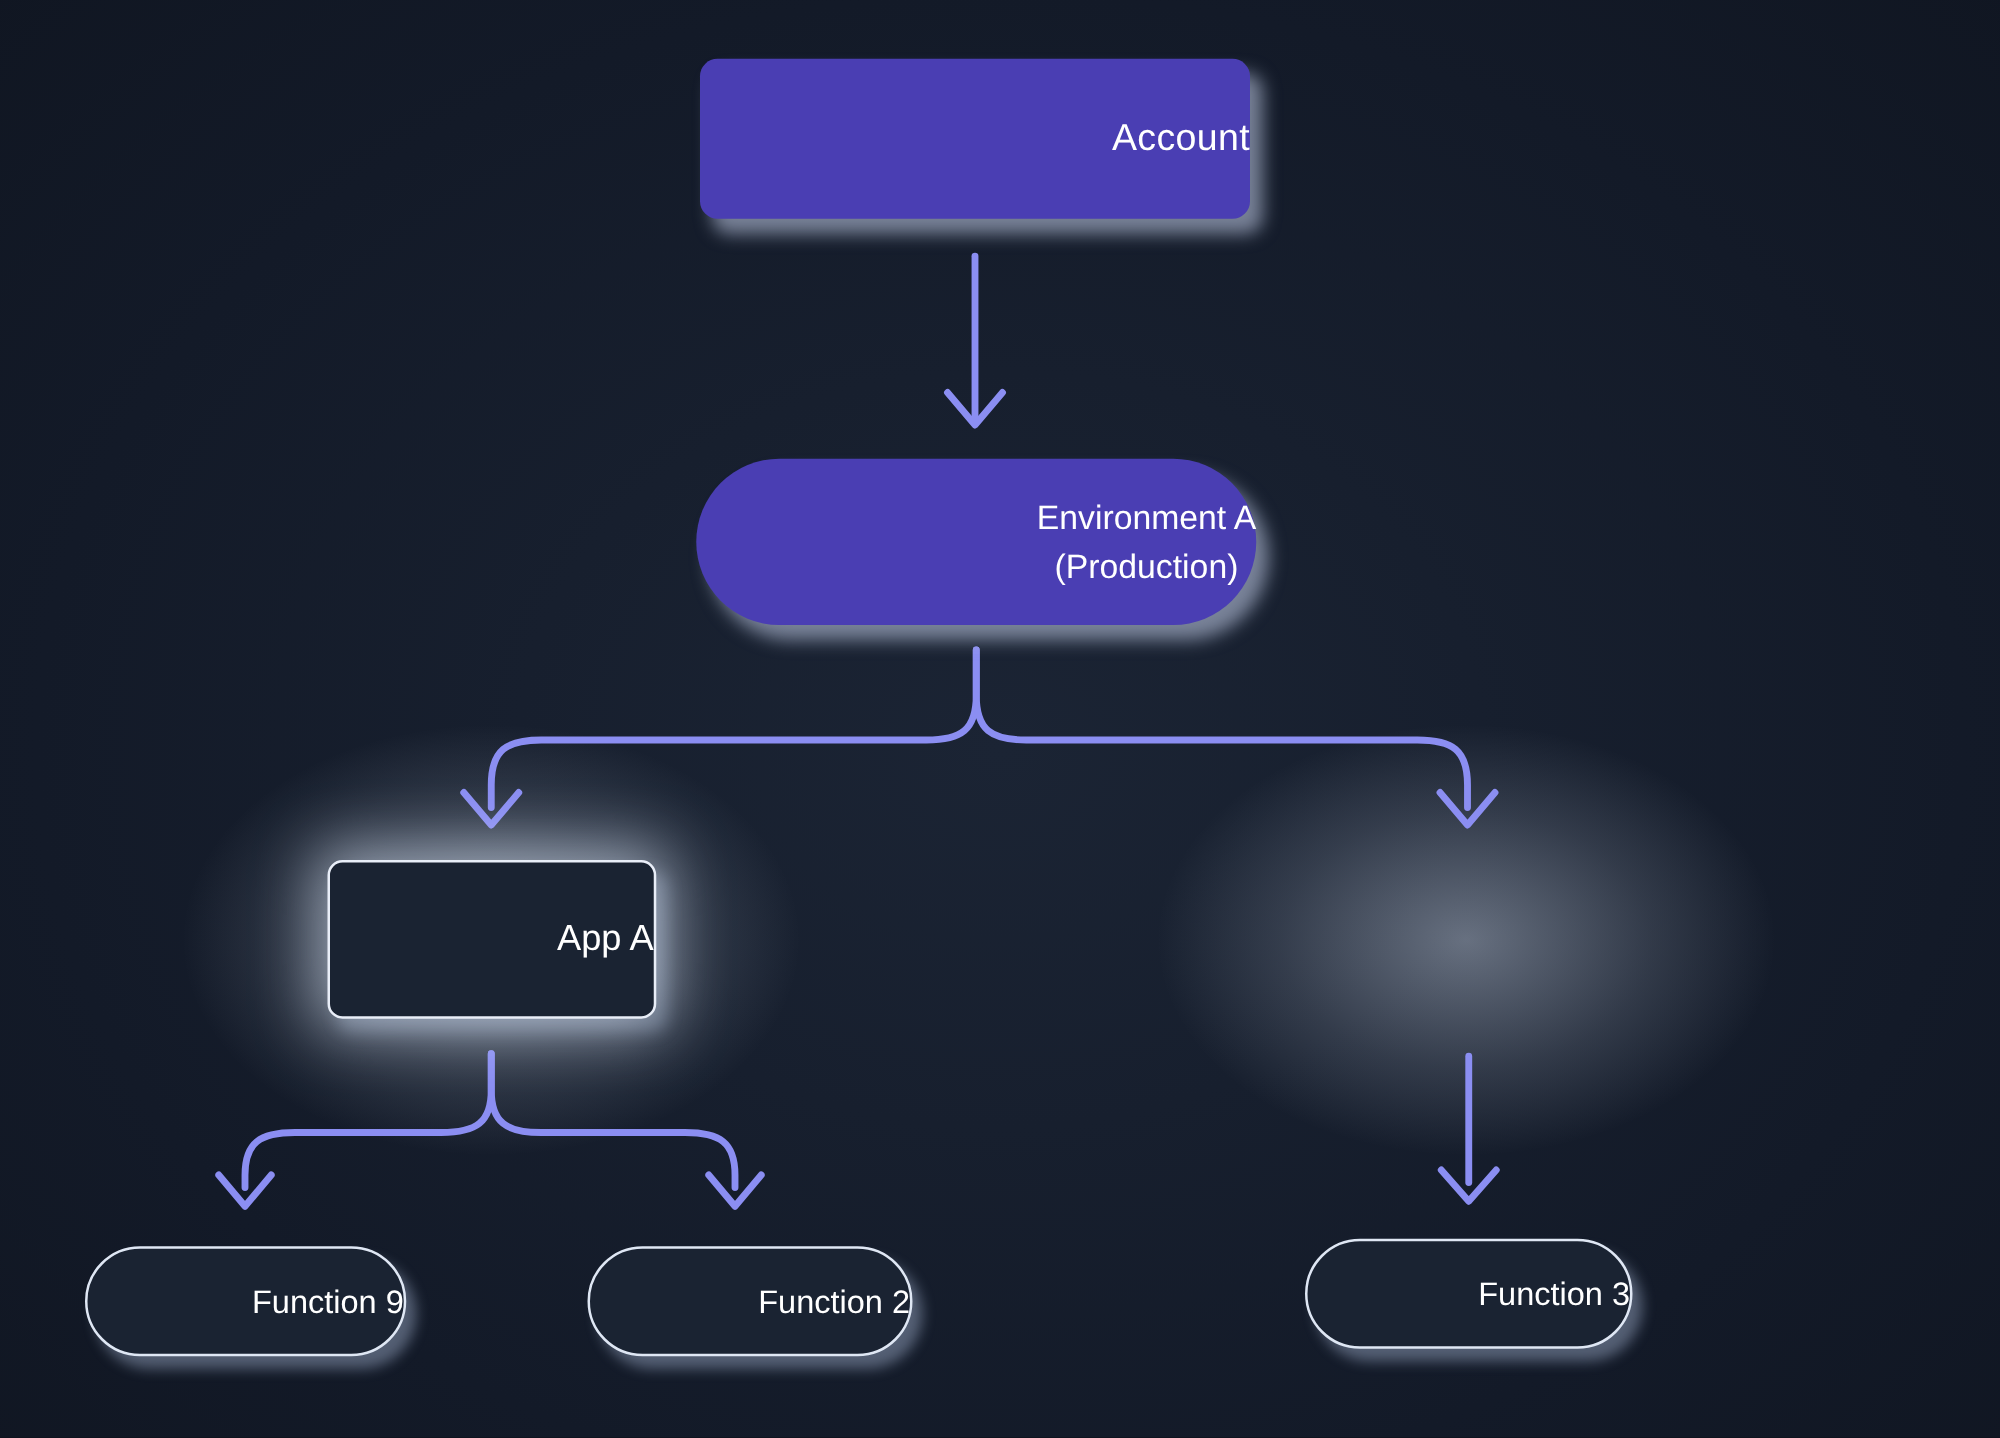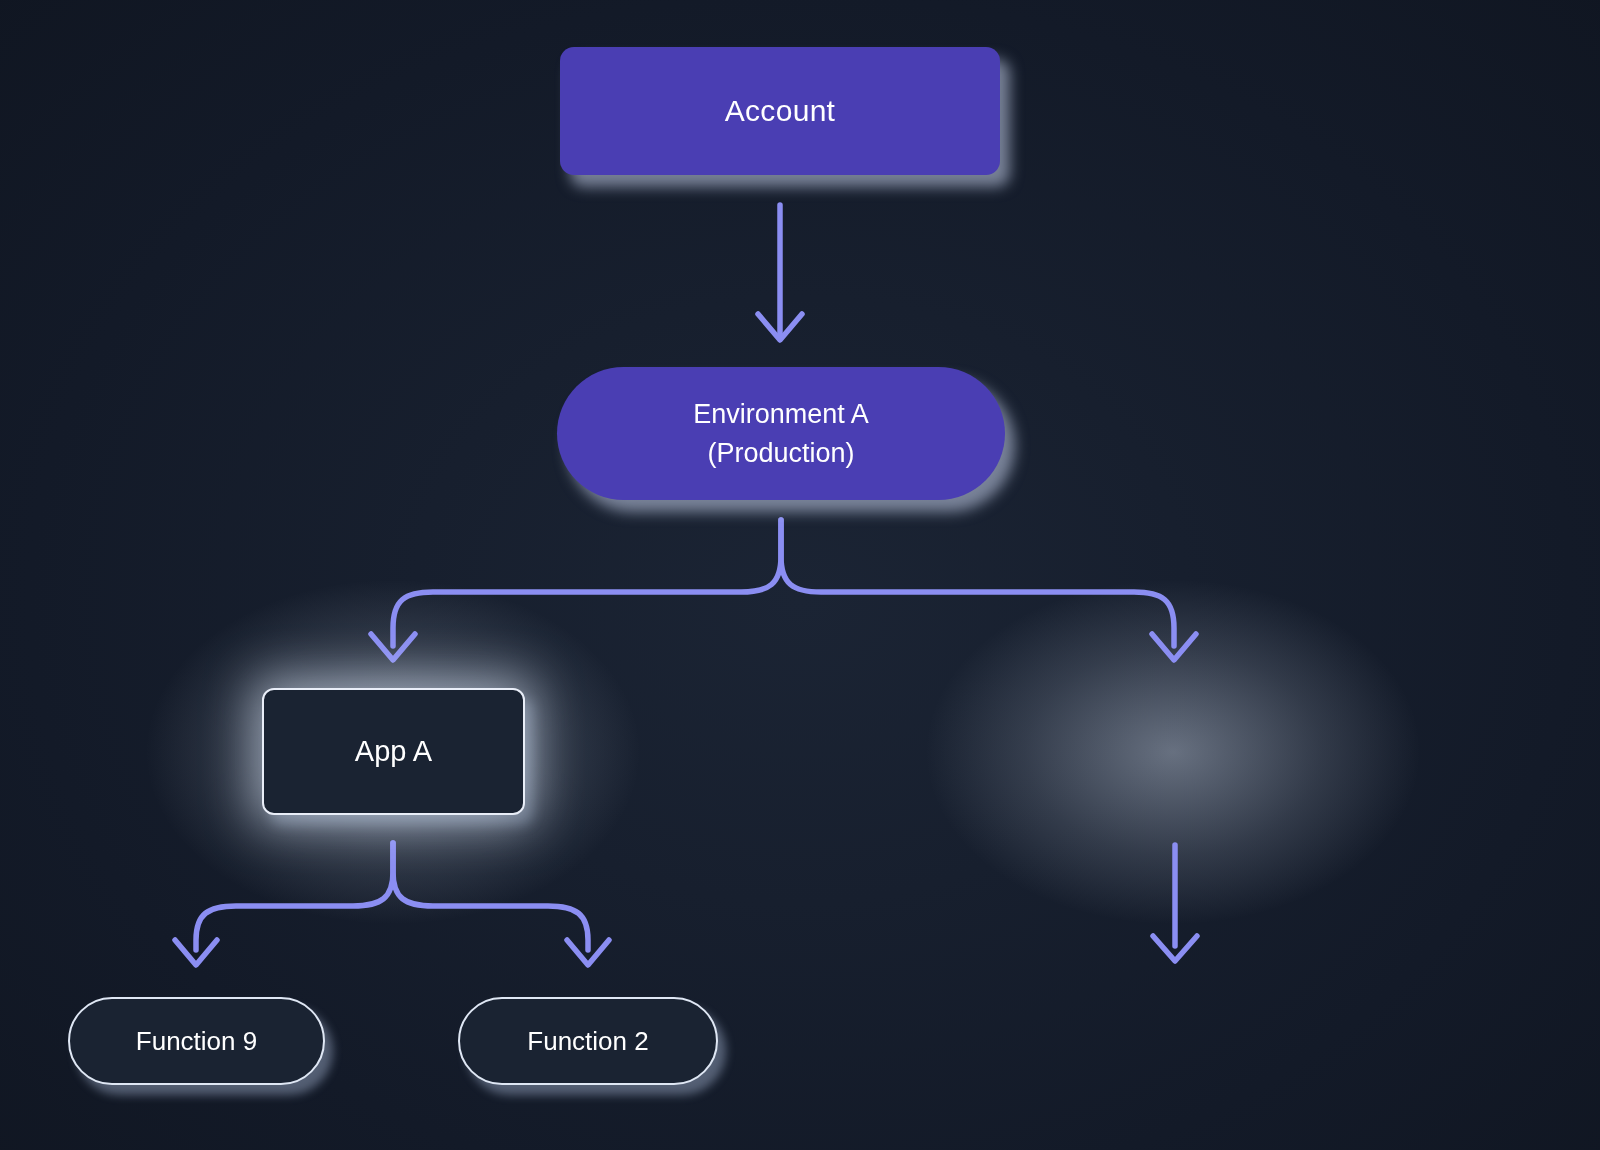--- a/index.html
+++ b/index.html
@@ -34,21 +34,21 @@
   svg.connectors path{
     fill:none;
     stroke:var(--arrow,#8b8ef2);
     stroke-width:5.5;
     stroke-linecap:round;
     stroke-linejoin:round;
   }
 
   .node{
     position:absolute;
-    display:flex;align-items:center;justify-content:center;
+    display:flex;align-items:center;justify-content:flex-end;
     text-align:center;
     color:var(--node-text,#fff);
   }
   .node.primary{
     background:var(--primary-node-fill,#4a3eb3);
     box-shadow:10px 12px 14px var(--shadow-light);
   }
   .node.account{
     left:560px;top:47px;width:440px;height:128px;
     border-radius:14px;
@@ -71,21 +71,21 @@
   .node.app-b{left:1042px;top:688px;}
   .node.function{
     height:88px;
     border-radius:44px;
     background:var(--secondary-node-fill,#1a2332);
     border:2px solid #dfe7f4;
     font-size:26px;font-weight:500;
     box-shadow:8px 10px 10px rgba(165,180,208,0.45);
   }
   .node.function-1{left:68px;top:997px;width:257px;}
-  .node.function-2{left:458px;top:997px;width:260px;}
+  .node.function-2{left:470px;top:997px;width:260px;}
   .node.function-3{left:1044px;top:991px;width:262px;}
 </style>
 </head>
 <body>
 
 <div class="canvas">
 
   <div class="glow app-a"></div>
   <div class="glow app-b"></div>
 
@@ -133,14 +133,17 @@
 
 
   <div class="node function function-1">
     <span>Function 9</span>
   </div>
 
   <div class="node function function-2">
     <span>Function 2</span>
   </div>
 
+  <div class="node function function-3">
+    <span>Function 3</span>
+  </div>
 
 </div>
 
 </body></html>

